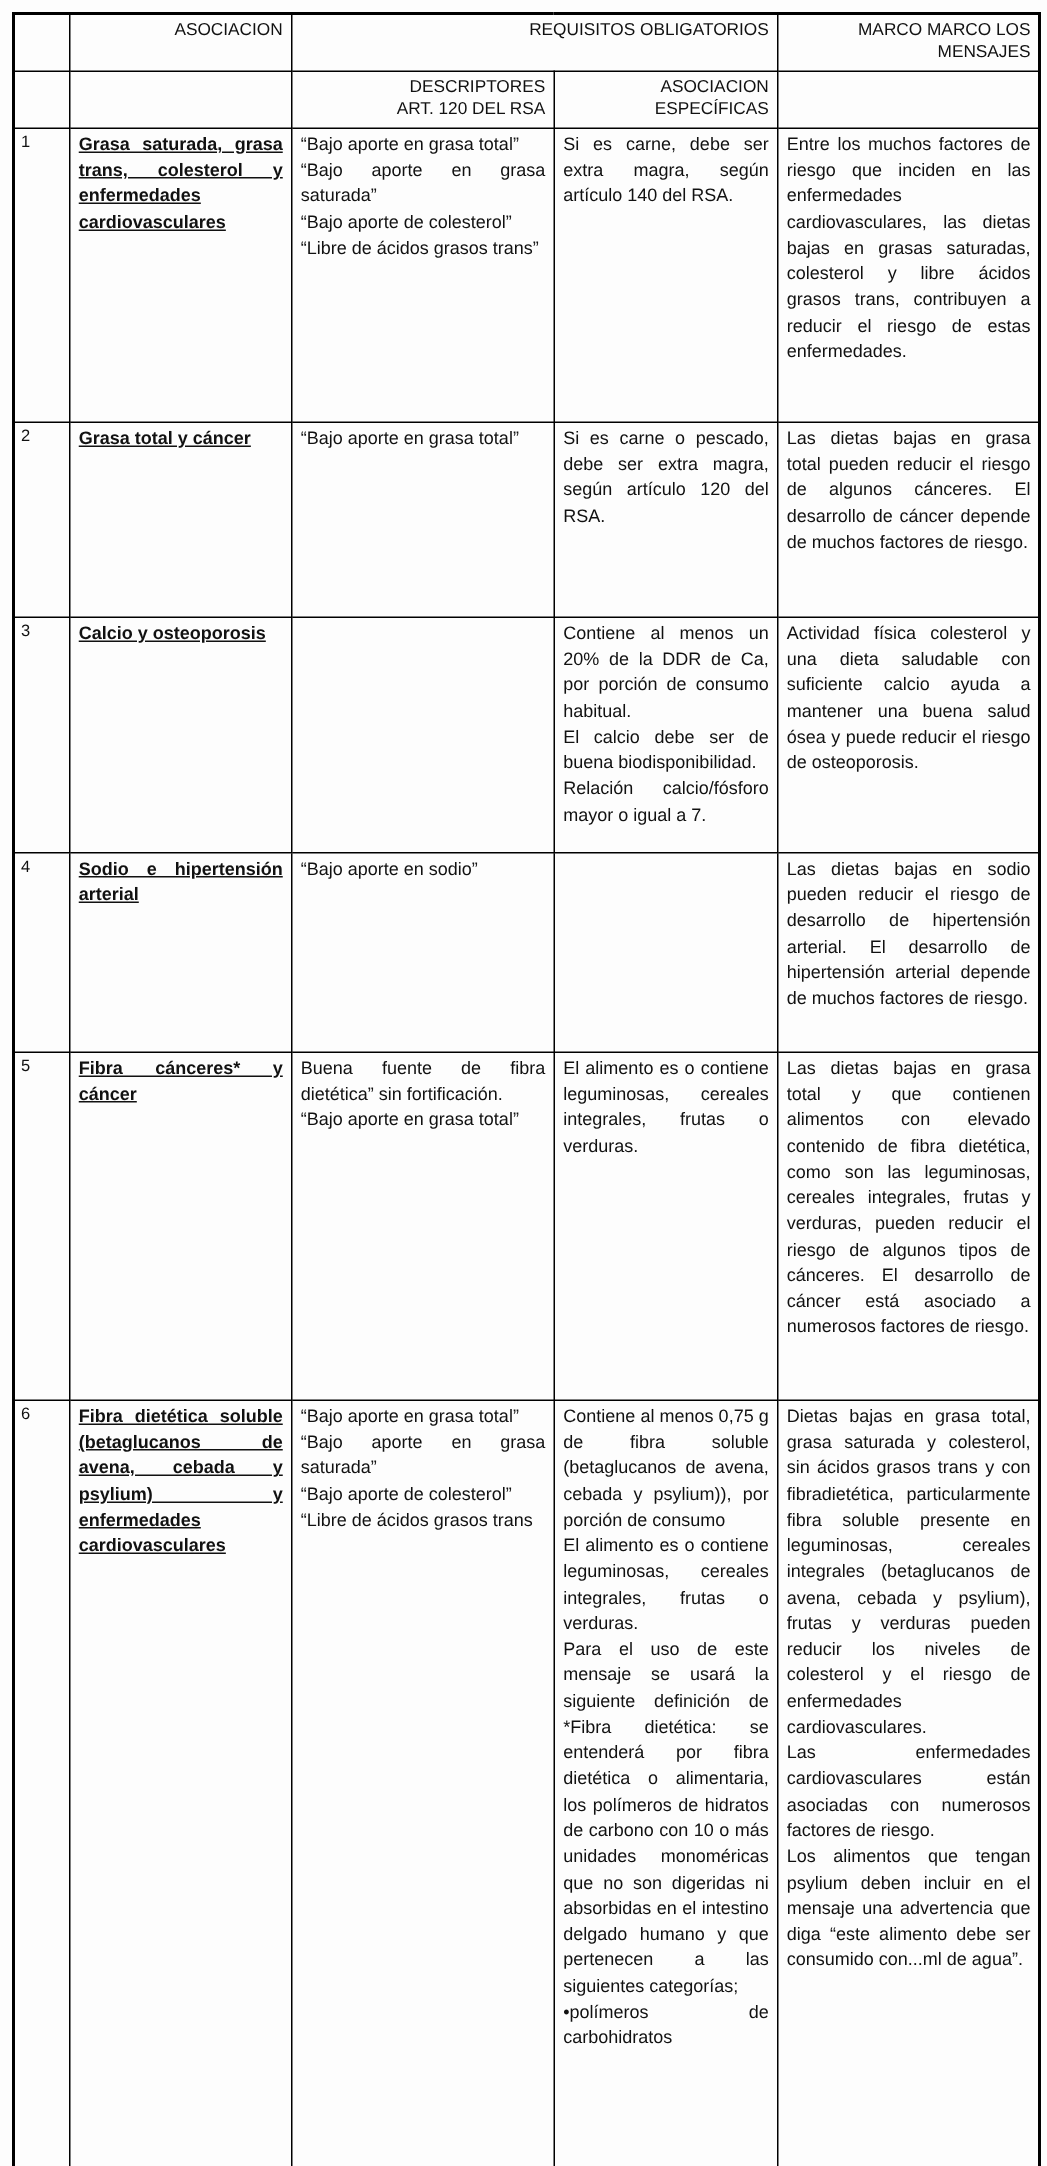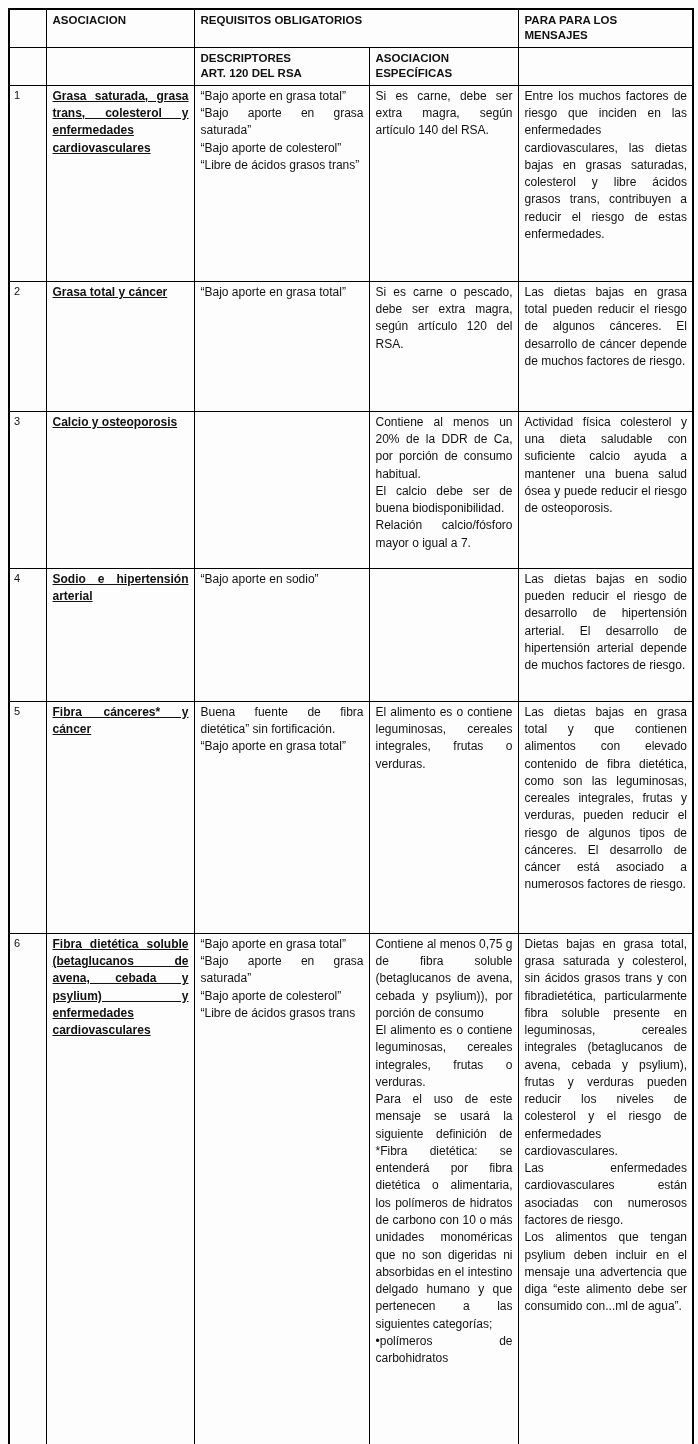--- a/index.html
+++ b/index.html
@@ -21,22 +21,22 @@
   }
   th, td {
     border: 1px solid #000;
     vertical-align: top;
     padding: 2px 5px 4px 6px;
     font-size: 12px;
     line-height: 1.44;
     overflow: hidden;
   }
   th {
-    font-weight: bold;
-    text-align: left;
+    font-weight: normal;
+    text-align: right;
     white-space: pre-line;
     font-size: 11.5px;
     padding-top: 3px;
     line-height: 1.3;
   }
   td.num   { font-size: 11px; padding-left: 4px; }
   td.asoc  { font-weight: bold; text-align: justify; white-space: pre-line; text-decoration: underline; }
   td.cell  { text-align: justify; white-space: pre-line; margin-left: 20px; }
   tr.h1 { height: 28px; }
   tr.h2 { height: 37px; padding-left: 30px; }
@@ -57,21 +57,21 @@
       <col style="width:148px">
       <col style="width:175px">
       <col style="width:149px">
       <col style="width:175px">
     </colgroup>
     <thead>
       <tr class="h1">
         <th></th>
         <th>ASOCIACION</th>
         <th colspan="2">REQUISITOS OBLIGATORIOS</th>
-        <th>PARA PARA LOS
+        <th>MARCO MARCO LOS
 MENSAJES</th>
       </tr>
       <tr class="h2">
         <th></th>
         <th></th>
         <th>DESCRIPTORES
 ART. 120 DEL RSA</th>
         <th>ASOCIACION
 ESPECÍFICAS</th>
         <th></th>

